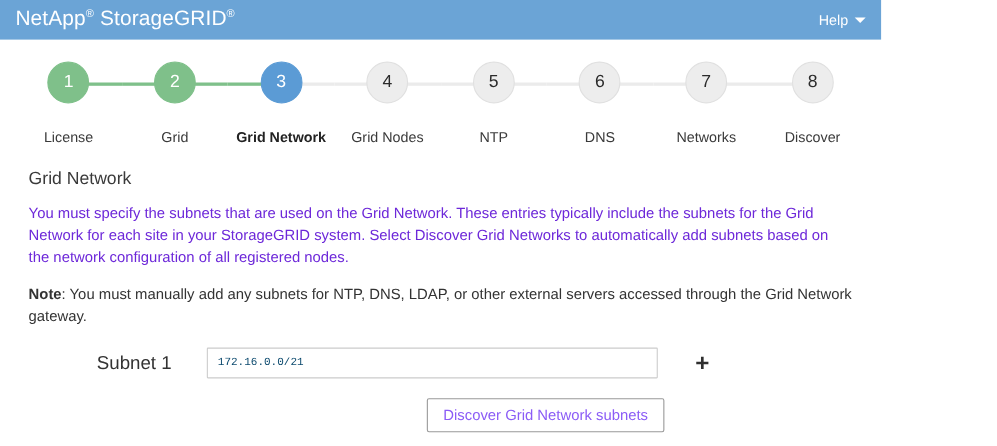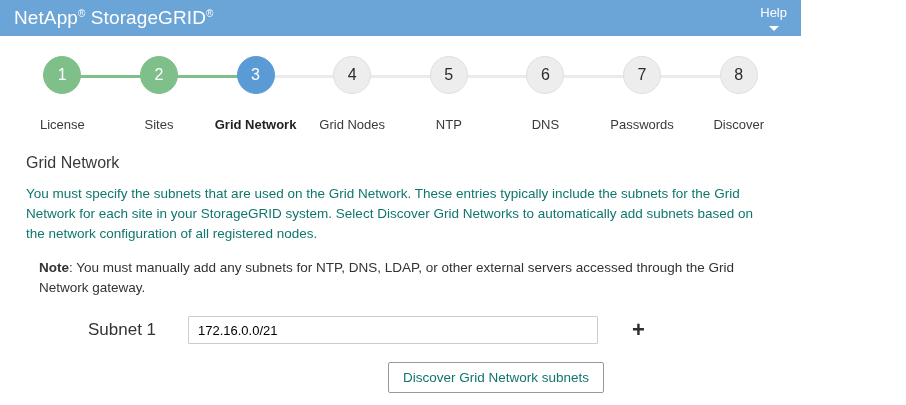--- a/index.html
+++ b/index.html
@@ -12,21 +12,21 @@
 
   
   .header{
     height:36px;background:#6ba4d6;display:flex;align-items:center;
     justify-content:space-between;padding:0 12px 0 14px;box-sizing:border-box;
   }
   .brand{color:#ffffff;font-size:19px;letter-spacing:.1px;white-space:nowrap;}
   .brand sup{font-size:10px;vertical-align:super;line-height:0;}
   .help{
     color:#ffffff;font-size:13px;display:flex;align-items:center;gap:6px;
-    cursor:pointer;padding-right:2px;flex-direction:column;
+    cursor:pointer;padding-right:2px;
   }
   .caret{
     width:0;height:0;border-left:5px solid transparent;border-right:5px solid transparent;
     border-top:5px solid #ffffff;display:inline-block;
   }
 
   
   .tabbar{
     height:44px;background:#f7f7f7;border-bottom:1px solid #d4d4d4;
     display:flex;align-items:stretch;box-sizing:border-box;
@@ -60,41 +60,41 @@
   .step:first-child .bar-left{display:none;}
   .step:last-child .bar-right{display:none;}
   .step-label{
     margin-top:23px;font-size:13px;color:#3a3a3a;white-space:nowrap;
   }
   .step.active .step-label{font-weight:bold;color:#222222;}
 
   
   .content{padding:22px 26px 0 26px;box-sizing:border-box;}
   .section-title{font-size:16px;color:#3a3a3a;margin:0 0 12px 0;font-weight:normal;}
-  .para{font-size:13.5px;line-height:20px;color:#0f766e;margin:0 0 14px 0;max-width:862px;}
-  .note{font-size:13.5px;line-height:20px;color:#333333;margin:0 0 18px 13px;}
+  .para{font-size:13.5px;line-height:20px;color:#6d28d9;margin:0 0 14px 0;max-width:862px;}
+  .note{font-size:13.5px;line-height:20px;color:#333333;margin:0 0 18px 0;}
   .note b{font-weight:bold;}
 
   .form-row{display:flex;align-items:center;margin:0 0 18px 0;padding-left:62px;}
   .field-label{font-size:17px;color:#333333;width:100px;flex:0 0 auto;}
   .text-input{
     width:410px;height:28px;border:1px solid #cccccc;background:#ffffff;
-    font-family:Liberation Sans, sans-serif;font-size:13px;color:#000000;
+    font-family:Liberation Mono, monospace;font-size:10px;color:#0c4a6e;
     padding:0 9px;box-sizing:border-box;border-radius:1px;outline:none;
   }
   .add-btn{
     margin-left:32px;font-size:22px;line-height:1;font-weight:bold;color:#2f2f2f;
     background:none;border:none;cursor:pointer;padding:0 2px;
     font-family:"Liberation Sans","DejaVu Sans",sans-serif;
   }
 
   .btn-row{display:flex;padding-left:62px;}
   .discover-btn{
     margin-left:300px;background:#ffffff;border:1px solid #999999;border-radius:2px;
-    font-family:"Liberation Sans","DejaVu Sans",sans-serif;font-size:13.5px;color:#0f766e;
+    font-family:"Liberation Sans","DejaVu Sans",sans-serif;font-size:13.5px;color:#8b5cf6;
     padding:7px 14px;cursor:pointer;white-space:nowrap;
   }
 </style>
 </head>
 <body>
 
 <div class="app">
 
   <div class="header">
     <div class="brand">
@@ -114,21 +114,21 @@
 
       <div class="bar-right"></div>
       <div class="circle">1</div>
       <div class="step-label">License</div>
     </div>
 
     <div class="step done">
       <div class="bar-left"></div>
       <div class="bar-right"></div>
       <div class="circle">2</div>
-      <div class="step-label">Sites</div>
+      <div class="step-label">Grid</div>
     </div>
 
     <div class="step active">
       <div class="bar-left"></div>
       <div class="bar-right"></div>
       <div class="circle">3</div>
       <div class="step-label">Grid Network</div>
     </div>
 
     <div class="step">
@@ -149,21 +149,21 @@
       <div class="bar-left"></div>
       <div class="bar-right"></div>
       <div class="circle">6</div>
       <div class="step-label">DNS</div>
     </div>
 
     <div class="step">
       <div class="bar-left"></div>
       <div class="bar-right"></div>
       <div class="circle">7</div>
-      <div class="step-label">Passwords</div>
+      <div class="step-label">Networks</div>
     </div>
 
     <div class="step">
       <div class="bar-left"></div>
 
       <div class="circle">8</div>
       <div class="step-label">Discover</div>
     </div>
 
   </div>

